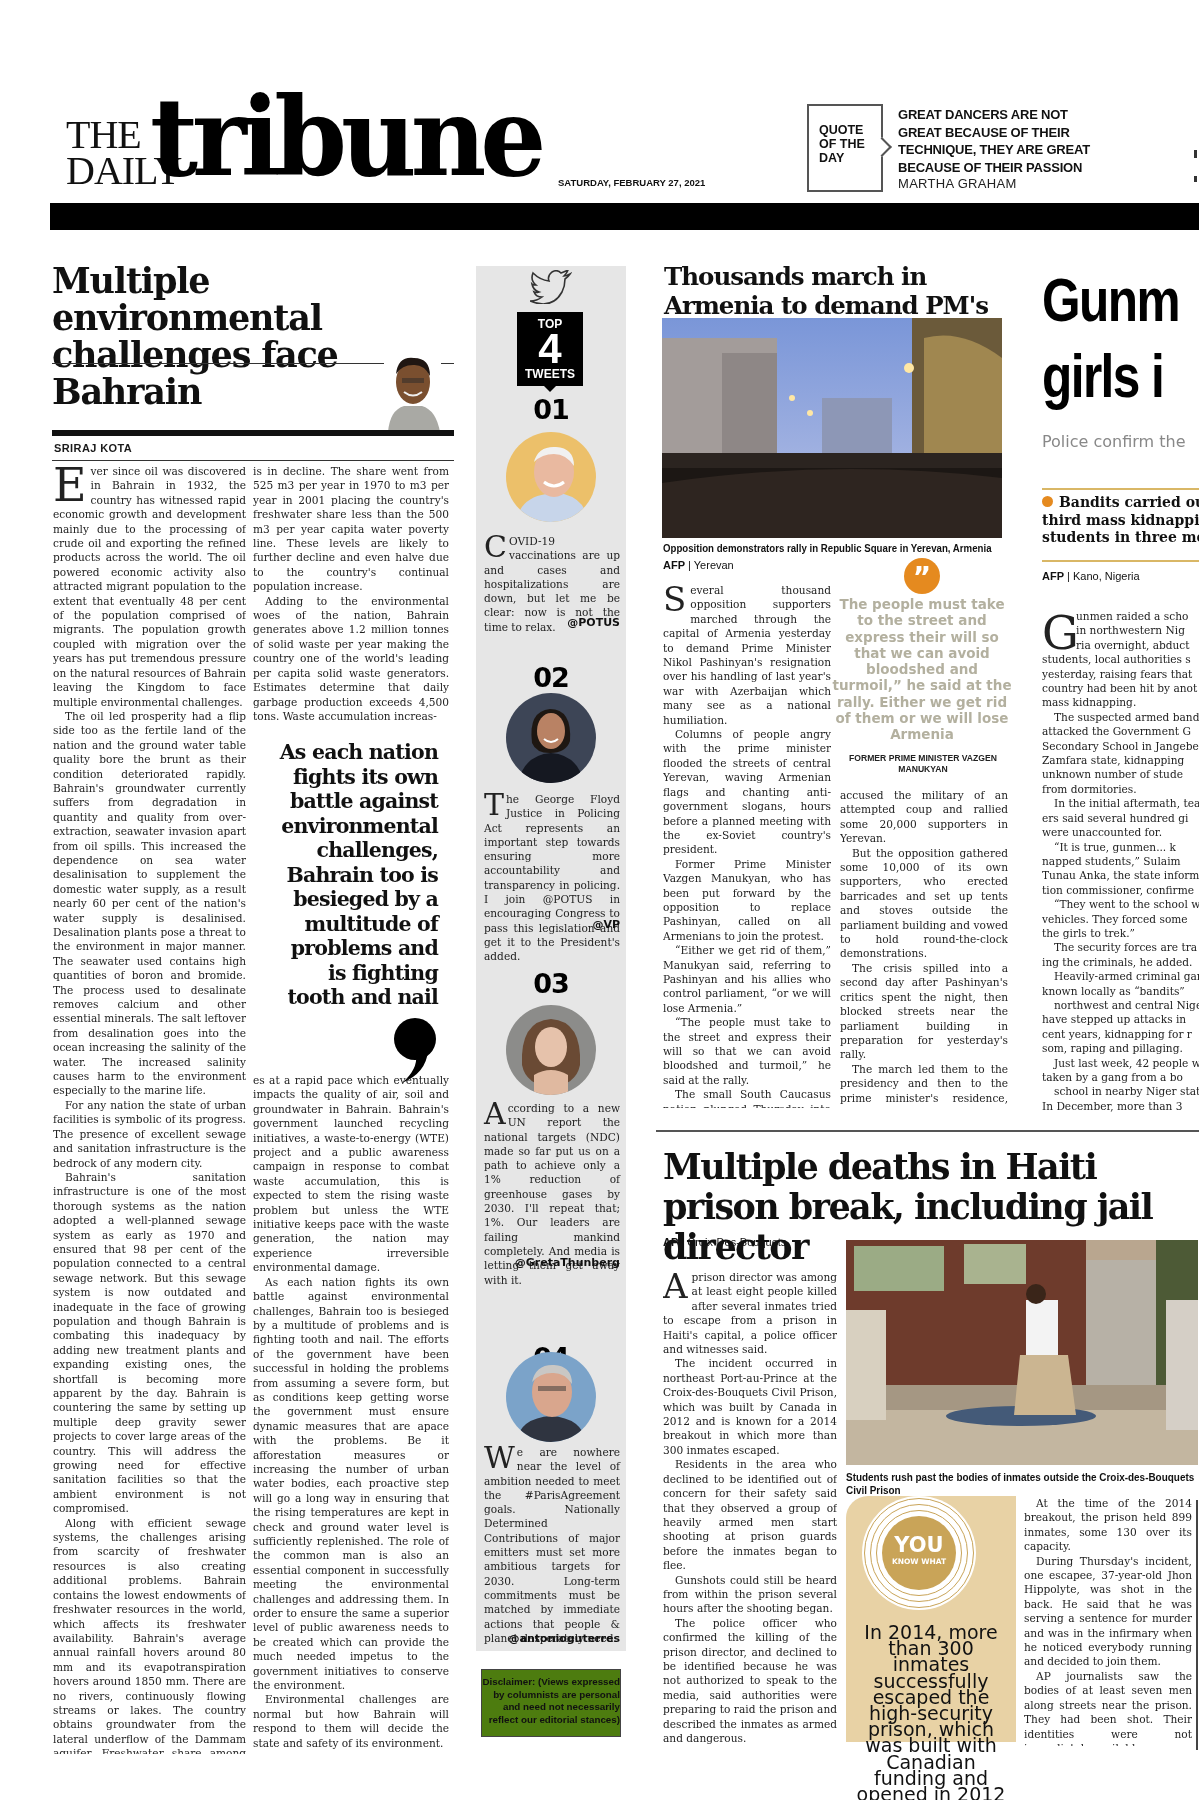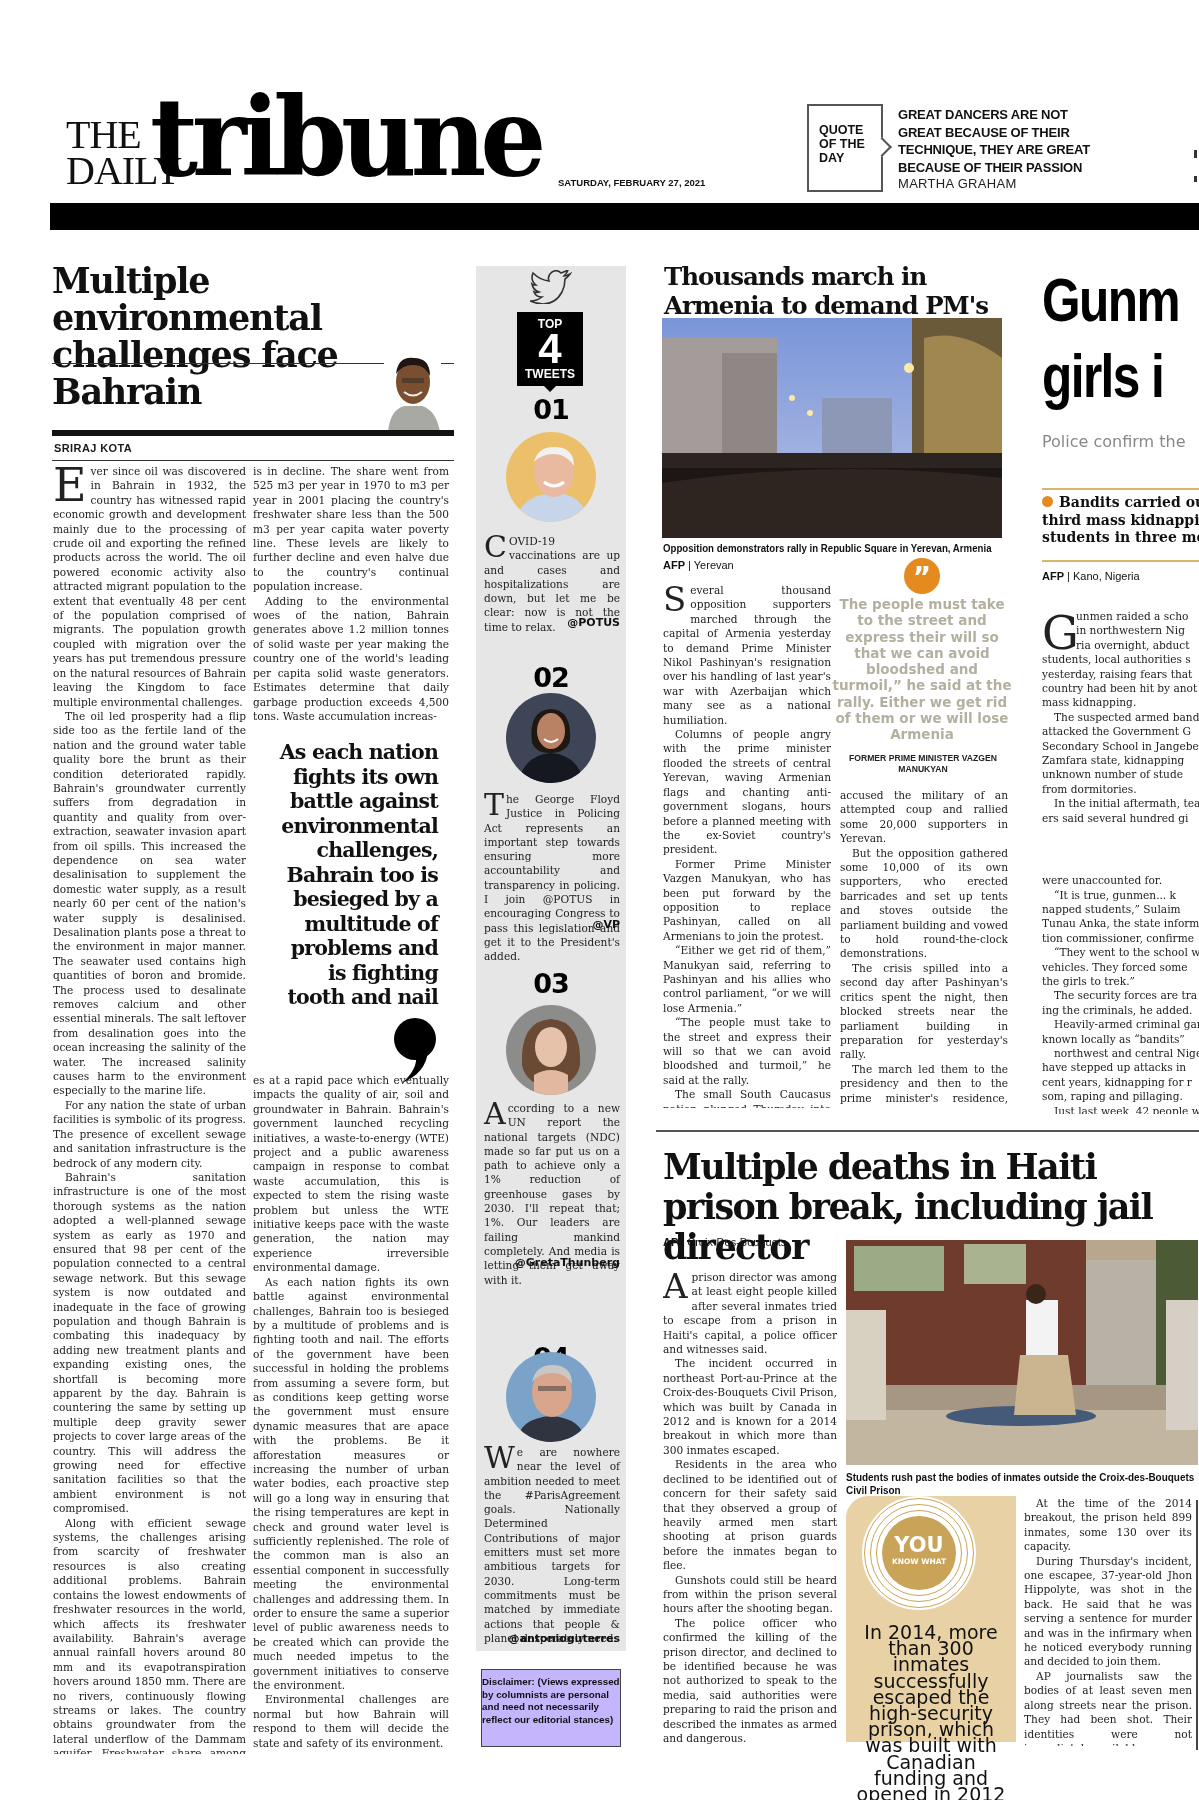--- a/index.html
+++ b/index.html
@@ -32,21 +32,21 @@
 .top4{left:517px;top:312px;width:66px;height:74px;background:#000;color:#fff;text-align:center;font-family:"Liberation Sans",sans-serif;font-weight:bold}
 .top4:after{content:"";position:absolute;left:27px;bottom:-6px;border-left:6px solid transparent;border-right:6px solid transparent;border-top:6px solid #000}
 .top4 .a{font-size:12px;padding-top:6px;display:block;line-height:12px}
 .top4 .n{font-size:42px;line-height:38px;display:block}
 .top4 .b{font-size:12px;line-height:12px;display:block}
 .tw-num{width:150px;text-align:center;font-family:"DejaVu Sans",sans-serif;font-weight:bold;font-size:27px;letter-spacing:-1px;color:#000}
 .tw-avatar{width:90px;height:90px;border-radius:50%;overflow:hidden}
 .tw-text{left:484px;width:136px;font-family:"DejaVu Serif",serif;font-size:10.6px;line-height:14.3px;text-align:justify;color:#222}
 .tw-text .dc{float:left;font-size:30px;line-height:24px;margin:1px 2px 0 0}
 .tw-handle{left:484px;width:136px;text-align:right;font-family:"DejaVu Sans",sans-serif;font-weight:bold;font-size:11px;color:#111}
-.disclaimer{left:481px;top:1669px;width:140px;height:78px;border:1.5px solid #444;background:#c4b5fd;text-align:left;font-family:"Liberation Sans",sans-serif;font-weight:bold;font-size:9.8px;line-height:12.5px;padding-top:6px;color:#111}
+.disclaimer{left:481px;top:1669px;width:140px;height:68px;border:1.5px solid #444;background:#4d7c0f;text-align:right;font-family:"Liberation Sans",sans-serif;font-weight:bold;font-size:9.8px;line-height:12.5px;padding-top:6px;color:#111}
 
 .h-arm{left:664px;top:262px;width:360px;font-family:"DejaVu Serif",serif;font-weight:bold;font-size:24.5px;line-height:29px;letter-spacing:-1px;color:#111}
 .photo-arm{left:662px;top:318px;width:340px;height:220px;overflow:hidden}
 .caption{font-family:"Liberation Sans",sans-serif;font-weight:bold;font-size:10.5px;line-height:13px;color:#111;transform:scaleX(.92);transform-origin:left}
 .credit{font-family:"Liberation Sans",sans-serif;font-size:11px;color:#111}
 .credit b{font-weight:bold}
 .quote-icon{left:904px;top:558px;width:36px;height:36px;border-radius:50%;background:#e58a1f;color:#fff;text-align:center;font-family:"DejaVu Sans",sans-serif;font-weight:bold;font-size:28px;line-height:40px}
 .arm-pull{left:832px;top:596px;width:180px;text-align:center;font-family:"DejaVu Sans",sans-serif;font-weight:bold;font-size:13.5px;line-height:16.3px;color:#b3b09f}
 .arm-pull-attr{left:840px;top:753px;width:166px;text-align:center;font-family:"Liberation Sans",sans-serif;font-weight:bold;font-size:8.6px;line-height:11px;color:#222}
 
@@ -266,21 +266,21 @@
       <div style="white-space: nowrap; line-height: 14.4px;">country had been hit by anot</div>
       <div style="white-space: nowrap; line-height: 14.4px;">mass kidnapping.</div>
       <div style="white-space: nowrap; line-height: 14.4px; padding-left: 12px;">The suspected armed band</div>
       <div style="white-space: nowrap; line-height: 14.4px;">attacked the Government G</div>
       <div style="white-space: nowrap; line-height: 14.4px;">Secondary School in Jangebe</div>
       <div style="white-space: nowrap; line-height: 14.4px;">Zamfara state, kidnapping</div>
       <div style="white-space: nowrap; line-height: 14.4px;">unknown number of stude</div>
       <div style="white-space: nowrap; line-height: 14.4px;">from dormitories.</div>
       <div style="white-space: nowrap; line-height: 14.4px; padding-left: 12px;">In the initial aftermath, tea</div>
       <div style="white-space: nowrap; line-height: 14.4px;">ers said several hundred gi</div>
-      <div style="white-space: nowrap; line-height: 14.4px; margin-top: 48px;">were unaccounted for.</div>
+      <div style="white-space: nowrap; line-height: 14.4px;">were unaccounted for.</div>
       <div style="white-space: nowrap; line-height: 14.4px; padding-left: 12px;">“It is true, gunmen... k</div>
       <div style="white-space: nowrap; line-height: 14.4px;">napped students,” Sulaim</div>
       <div style="white-space: nowrap; line-height: 14.4px;">Tunau Anka, the state inform</div>
       <div style="white-space: nowrap; line-height: 14.4px;">tion commissioner, confirme</div>
       <div style="white-space: nowrap; line-height: 14.4px; padding-left: 12px;">“They went to the school w</div>
       <div style="white-space: nowrap; line-height: 14.4px;">vehicles. They forced some</div>
       <div style="white-space: nowrap; line-height: 14.4px;">the girls to trek.”</div>
       <div style="white-space: nowrap; line-height: 14.4px; padding-left: 12px;">The security forces are tra</div>
       <div style="white-space: nowrap; line-height: 14.4px;">ing the criminals, he added.</div>
       <div style="white-space: nowrap; line-height: 14.4px; padding-left: 12px;">Heavily-armed criminal gar</div>

